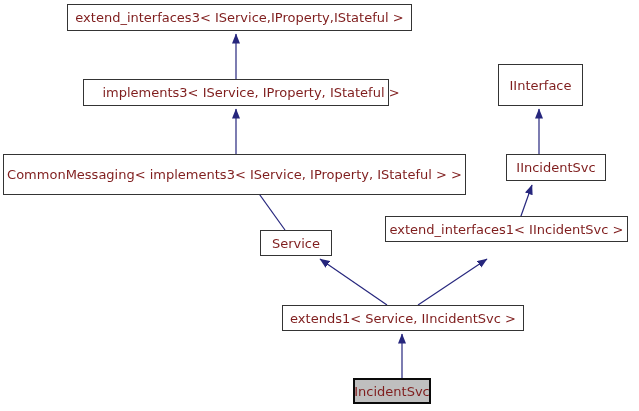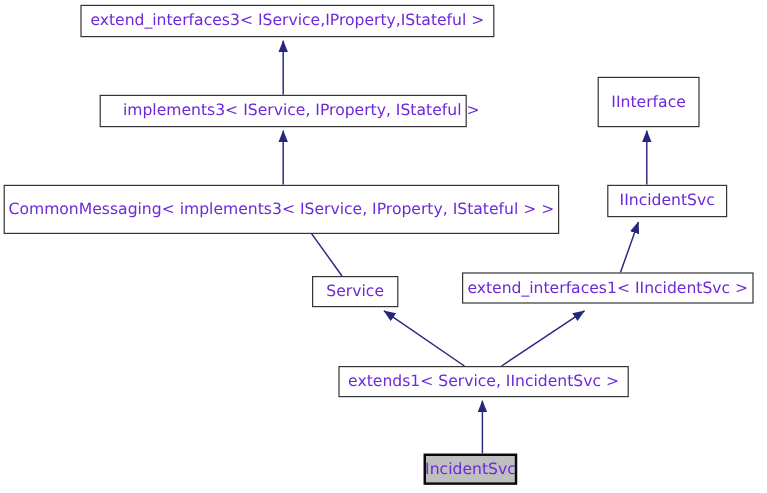--- a/index.html
+++ b/index.html
@@ -19,21 +19,21 @@
     position: absolute;
     left: 0;
     top: 0;
     pointer-events: none;
   }
   .node {
     position: absolute;
     box-sizing: border-box;
     border: 1px solid #343434;
     background: #ffffff;
-    color: #6d28d9;
+    color: #7f1d1d;
     font-size: 13px;
     line-height: 1;
     display: flex;
     align-items: center;
     justify-content: center;
     white-space: nowrap;
     cursor: pointer;
   }
   .node.highlight {
     background: #bfbfbf;
@@ -69,19 +69,19 @@
   <div class="node" style="left:83px;  top:79px;  width:306px; height:27px;padding-left:30px;">implements3&lt; IService, IProperty, IStateful &gt;</div>
 
   <div class="node" style="left:3px;   top:154px; width:463px; height:41px;">CommonMessaging&lt; implements3&lt; IService, IProperty, IStateful &gt; &gt;</div>
 
   <div class="node" style="left:498px; top:64px;  width:85px;  height:42px;">IInterface</div>
 
   <div class="node" style="left:506px; top:154px; width:100px; height:27px;text-align:center;">IIncidentSvc</div>
 
   <div class="node" style="left:260px; top:230px; width:72px;  height:26px;">Service</div>
 
-  <div class="node" style="left:385px; top:227px; width:243px; height:26px;text-align:right;">extend_interfaces1&lt; IIncidentSvc &gt;</div>
+  <div class="node" style="left:385px; top:216px; width:243px; height:26px;text-align:right;">extend_interfaces1&lt; IIncidentSvc &gt;</div>
 
   <div class="node" style="left:282px; top:305px; width:242px; height:26px;">extends1&lt; Service, IIncidentSvc &gt;</div>
 
   <div class="node highlight" style="left:353px; top:378px; width:78px; height:26px;">IncidentSvc</div>
 
 </div>
 
 </body></html>

